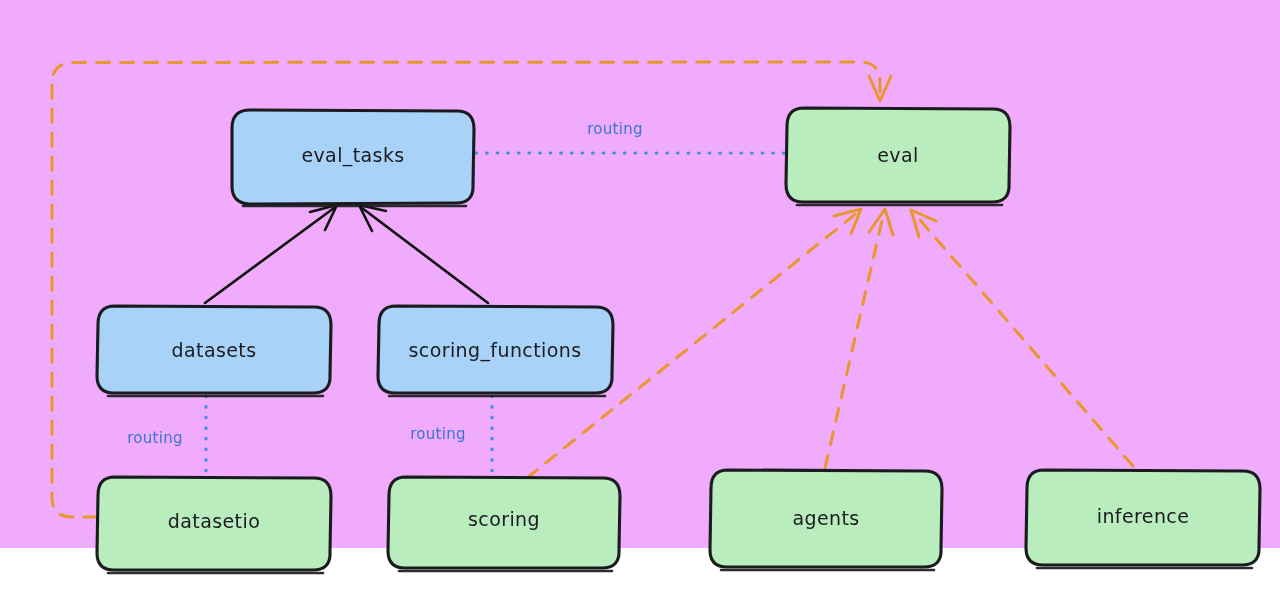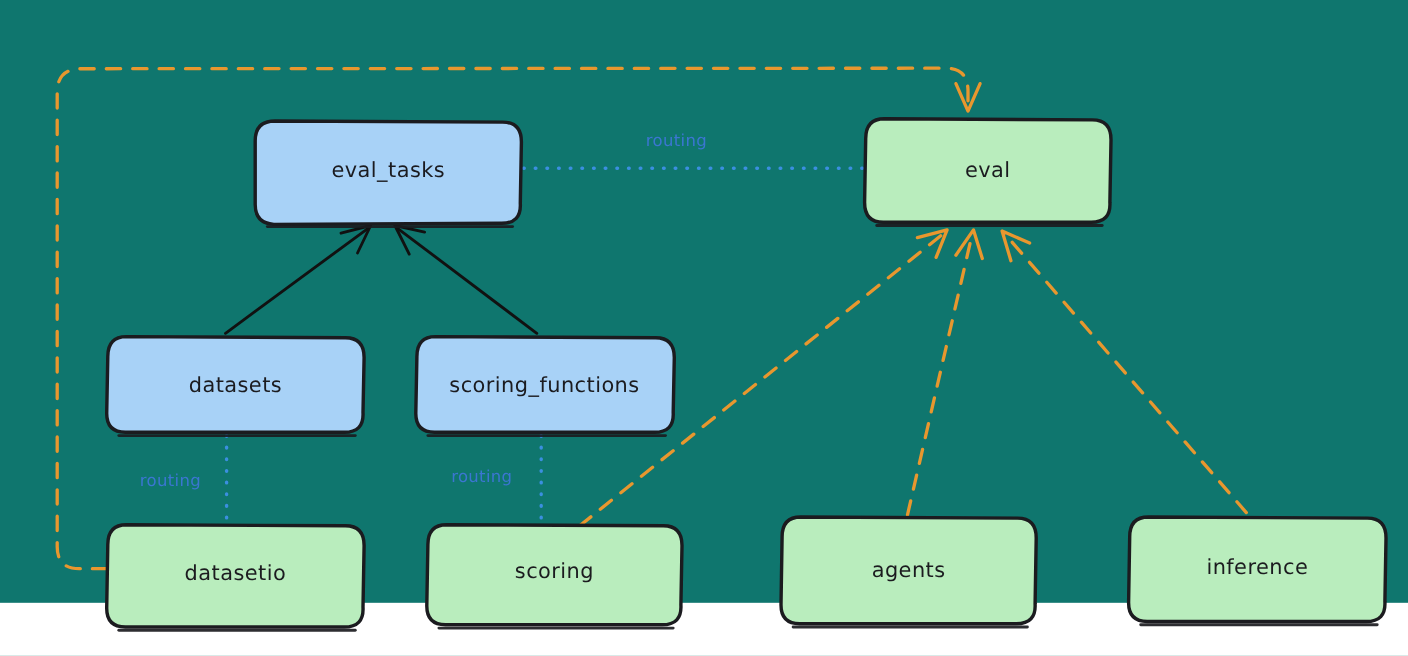--- a/index.html
+++ b/index.html
@@ -10,21 +10,21 @@
   body {
     width: 1280px;
     height: 596px;
     overflow: hidden;
     font-family: "DejaVu Sans", sans-serif;
   }
   #diagram-root {
     position: relative;
     width: 1280px;
     height: 548px;
-    background: #0f766e;
+    background: #f0abfc;
   }
   svg.canvas {
     position: absolute;
     inset: 0;
     width: 1280px;
     height: 596px;
   }
   .node-label {
     font-family: "DejaVu Sans", sans-serif;
     font-size: 19px;

